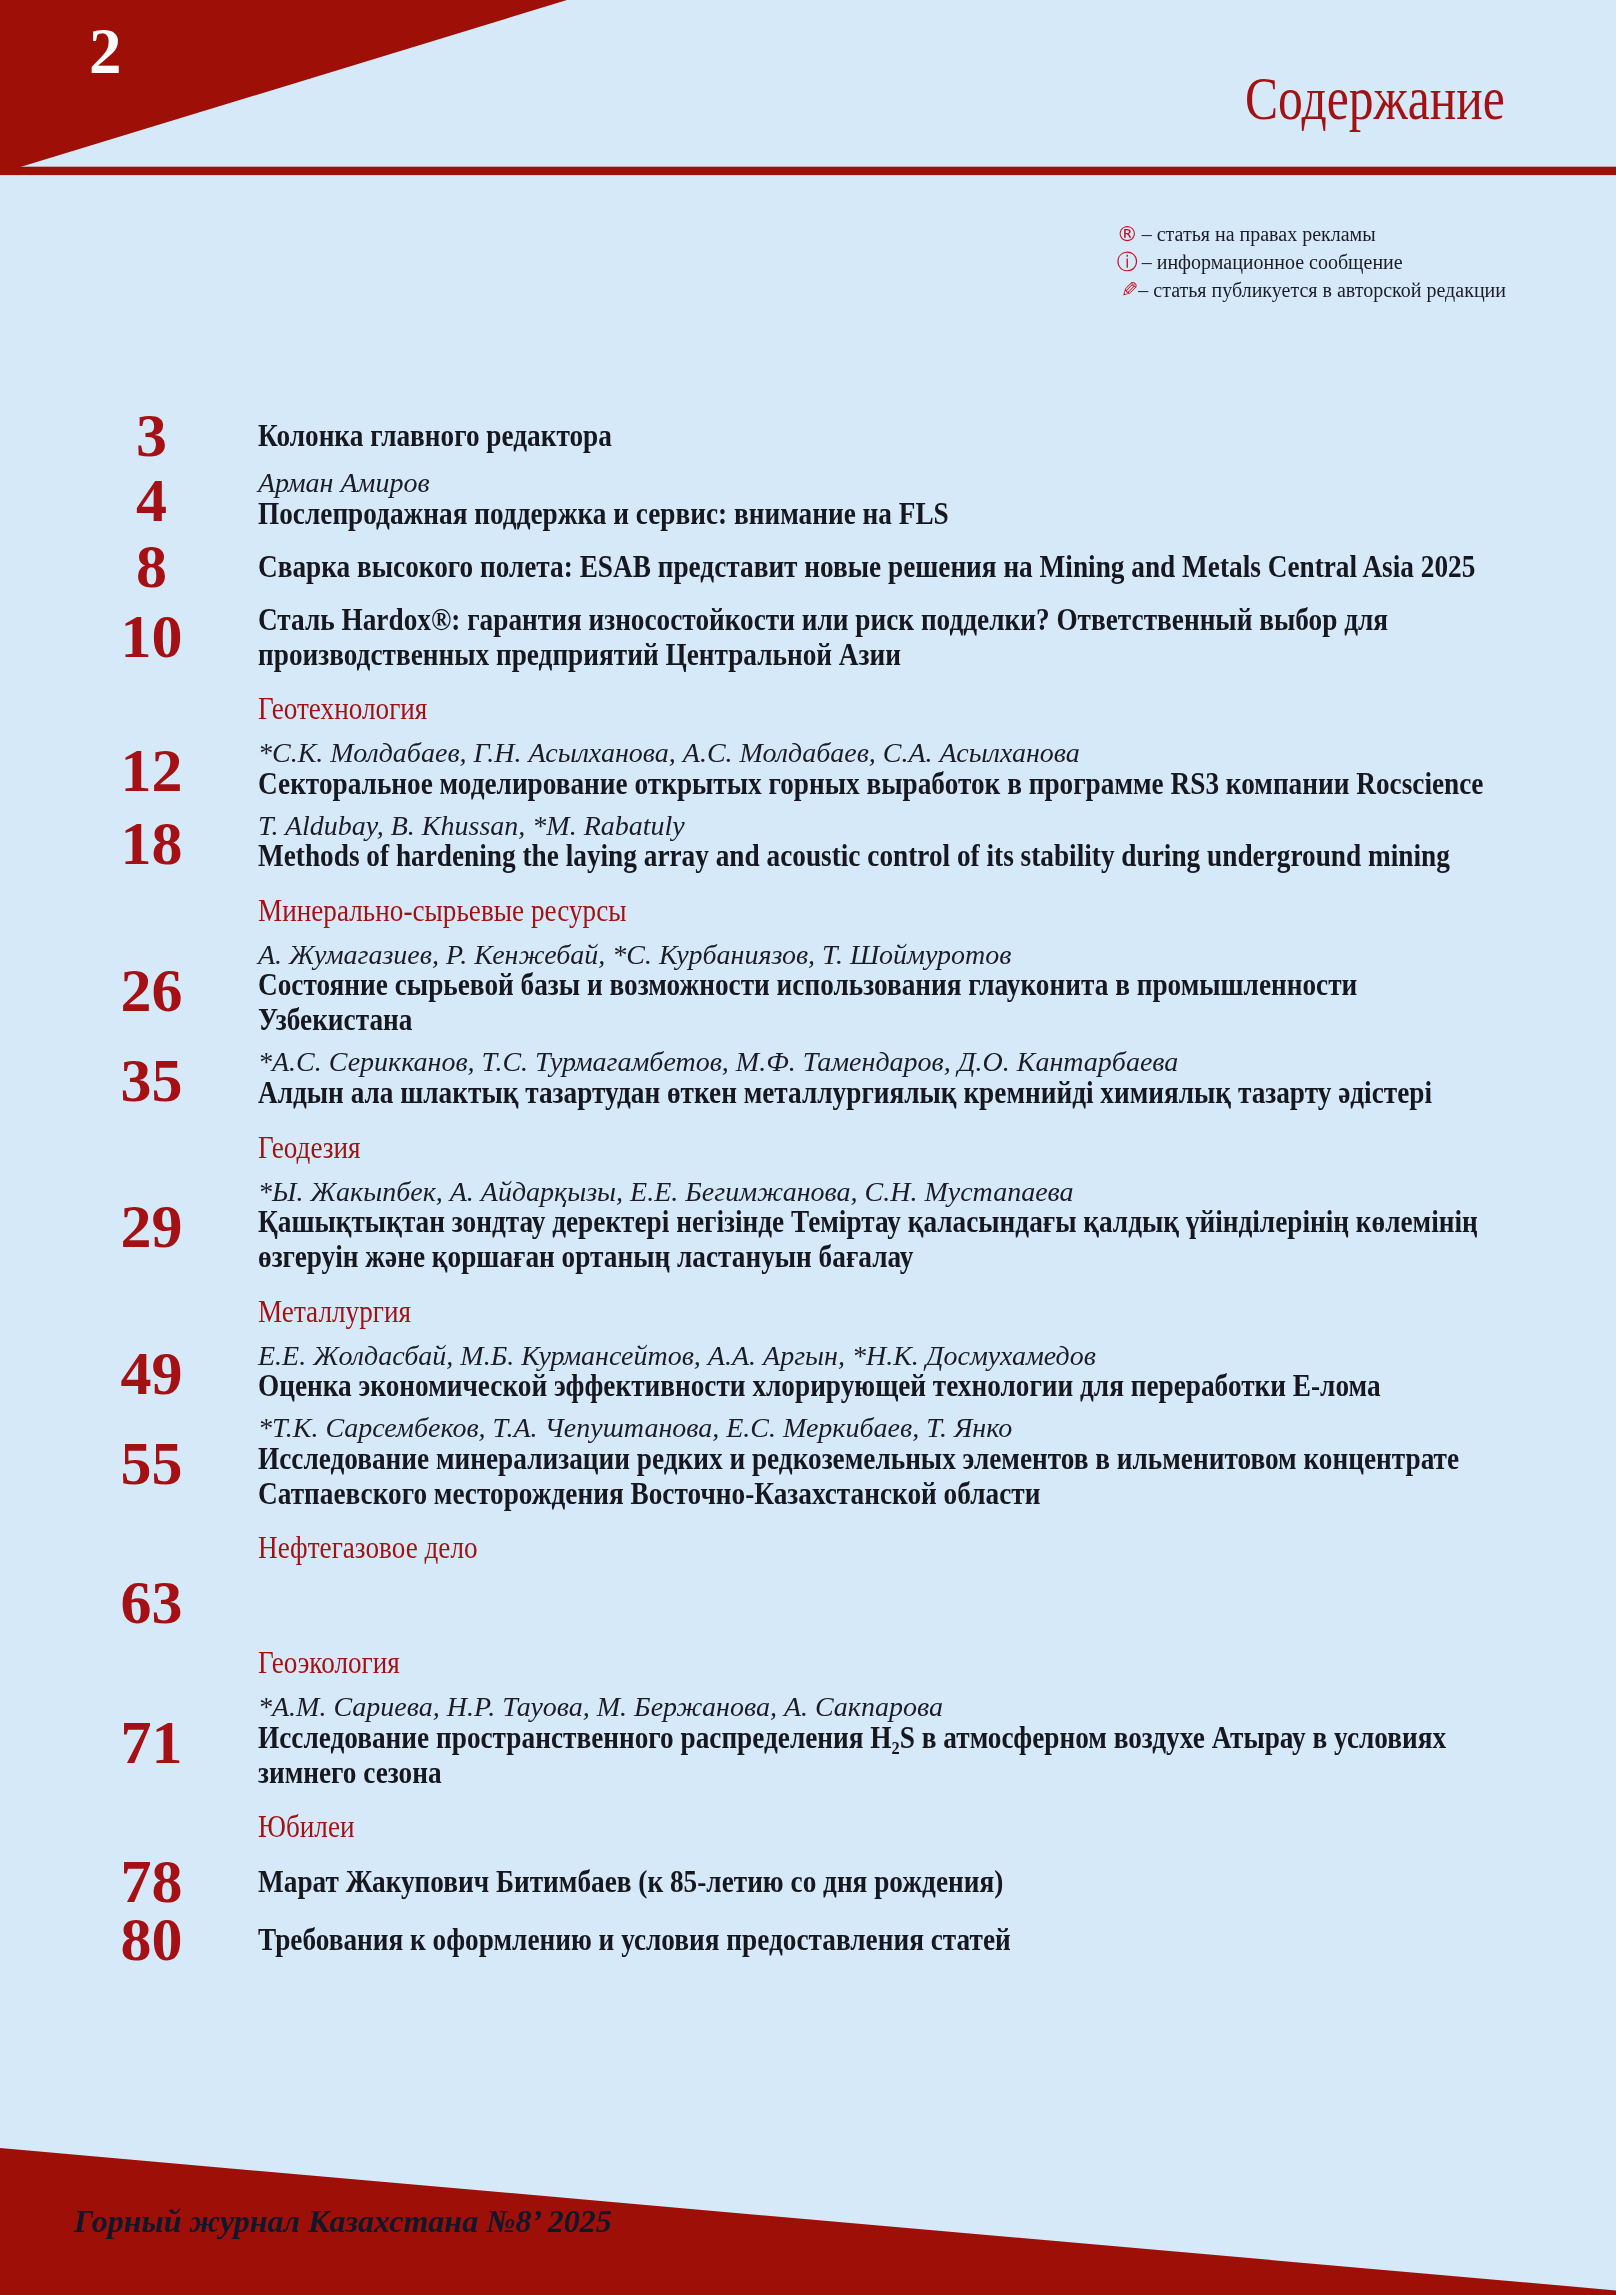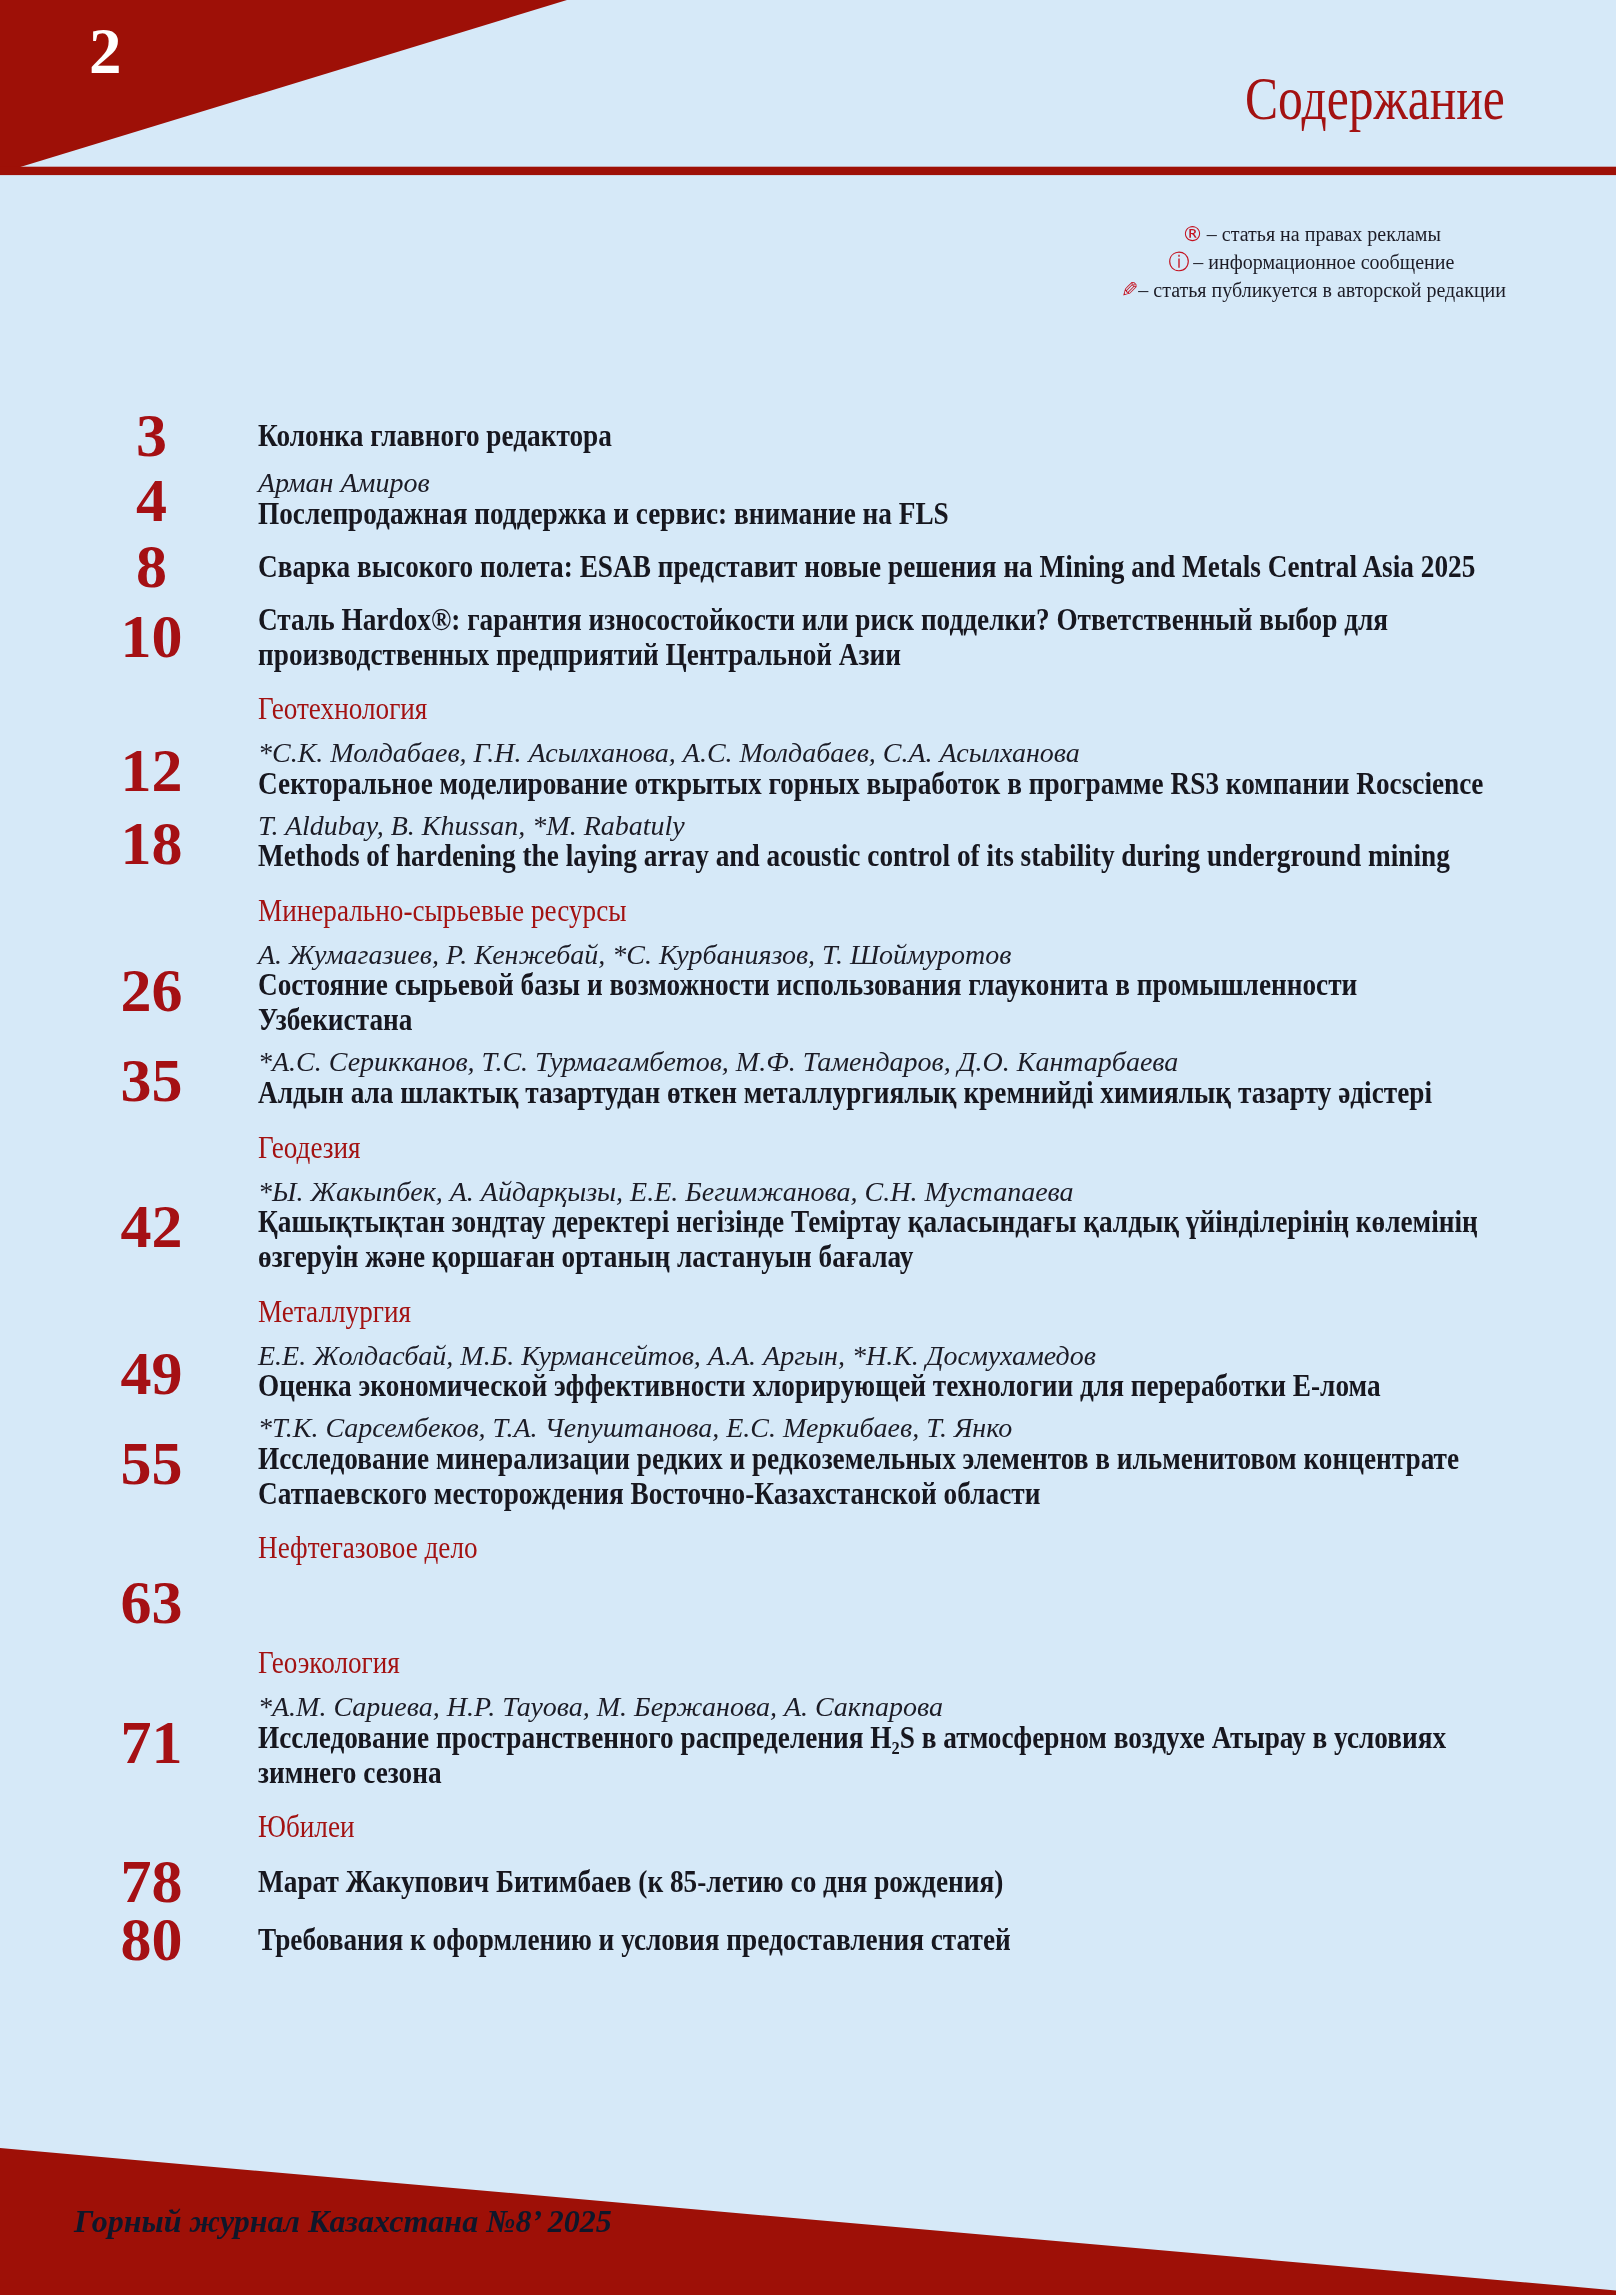--- a/index.html
+++ b/index.html
@@ -17,21 +17,21 @@
     font-size:65px; font-weight:bold; color:#ffffff; line-height:1;
   }
   .doc-title{
     position:absolute; right:112px; top:67px;
     font-size:62px; color:#a31212; line-height:1;
     transform:scaleX(0.80); transform-origin:right center;
     white-space:nowrap;
   }
   .legend{
     position:absolute; right:111px; top:220px;
-    text-align:center; font-size:20px; line-height:28px;
+    text-align:left; font-size:20px; line-height:28px;
     white-space:nowrap;
   }
   .lg-sym{
     color:#c41220; font-family:"DejaVu Sans",sans-serif;
     font-size:21px; padding-right:3.9px;
   }
   .lg-sym.mirror{display:inline-block; transform:scaleX(-1);}
   .toc{
     position:absolute; left:0; top:413px; width:1617px;
     display:flex; flex-direction:column;
@@ -190,21 +190,21 @@
     </div>
 
     <div class="row section-row">
       <div class="num"></div>
       <div class="content">
         <span class="heading-text">Геодезия</span>
       </div>
     </div>
 
     <div class="row">
-      <div class="num">42</div>
+      <div class="num">29</div>
       <div class="content">
         <div class="authors">*Ы. Жакыпбек, А. Айдарқызы, Е.Е. Бегимжанова, С.Н. Мустапаева</div>
         <div class="title-lines">
             <div class="title-line">Қашықтықтан зондтау деректері негізінде Теміртау қаласындағы қалдық үйінділерінің көлемінің</div>
             <div class="title-line">өзгеруін және қоршаған ортаның ластануын бағалау</div>
           </div>
       </div>
     </div>
 
     <div class="row section-row">

